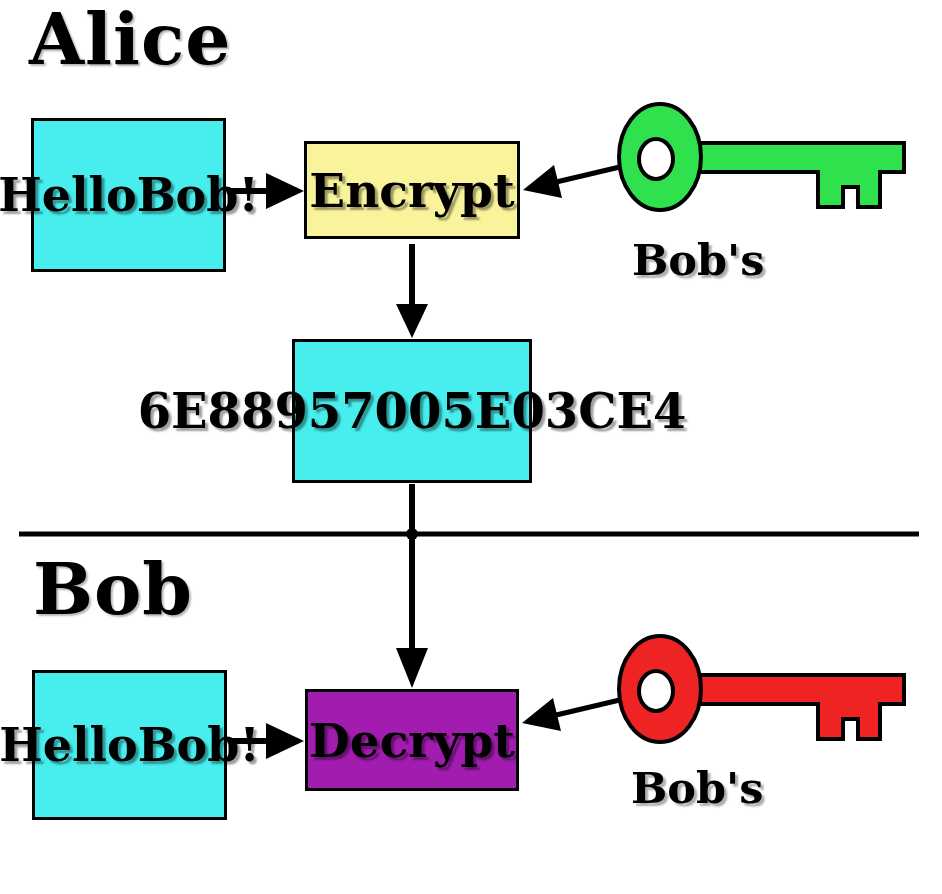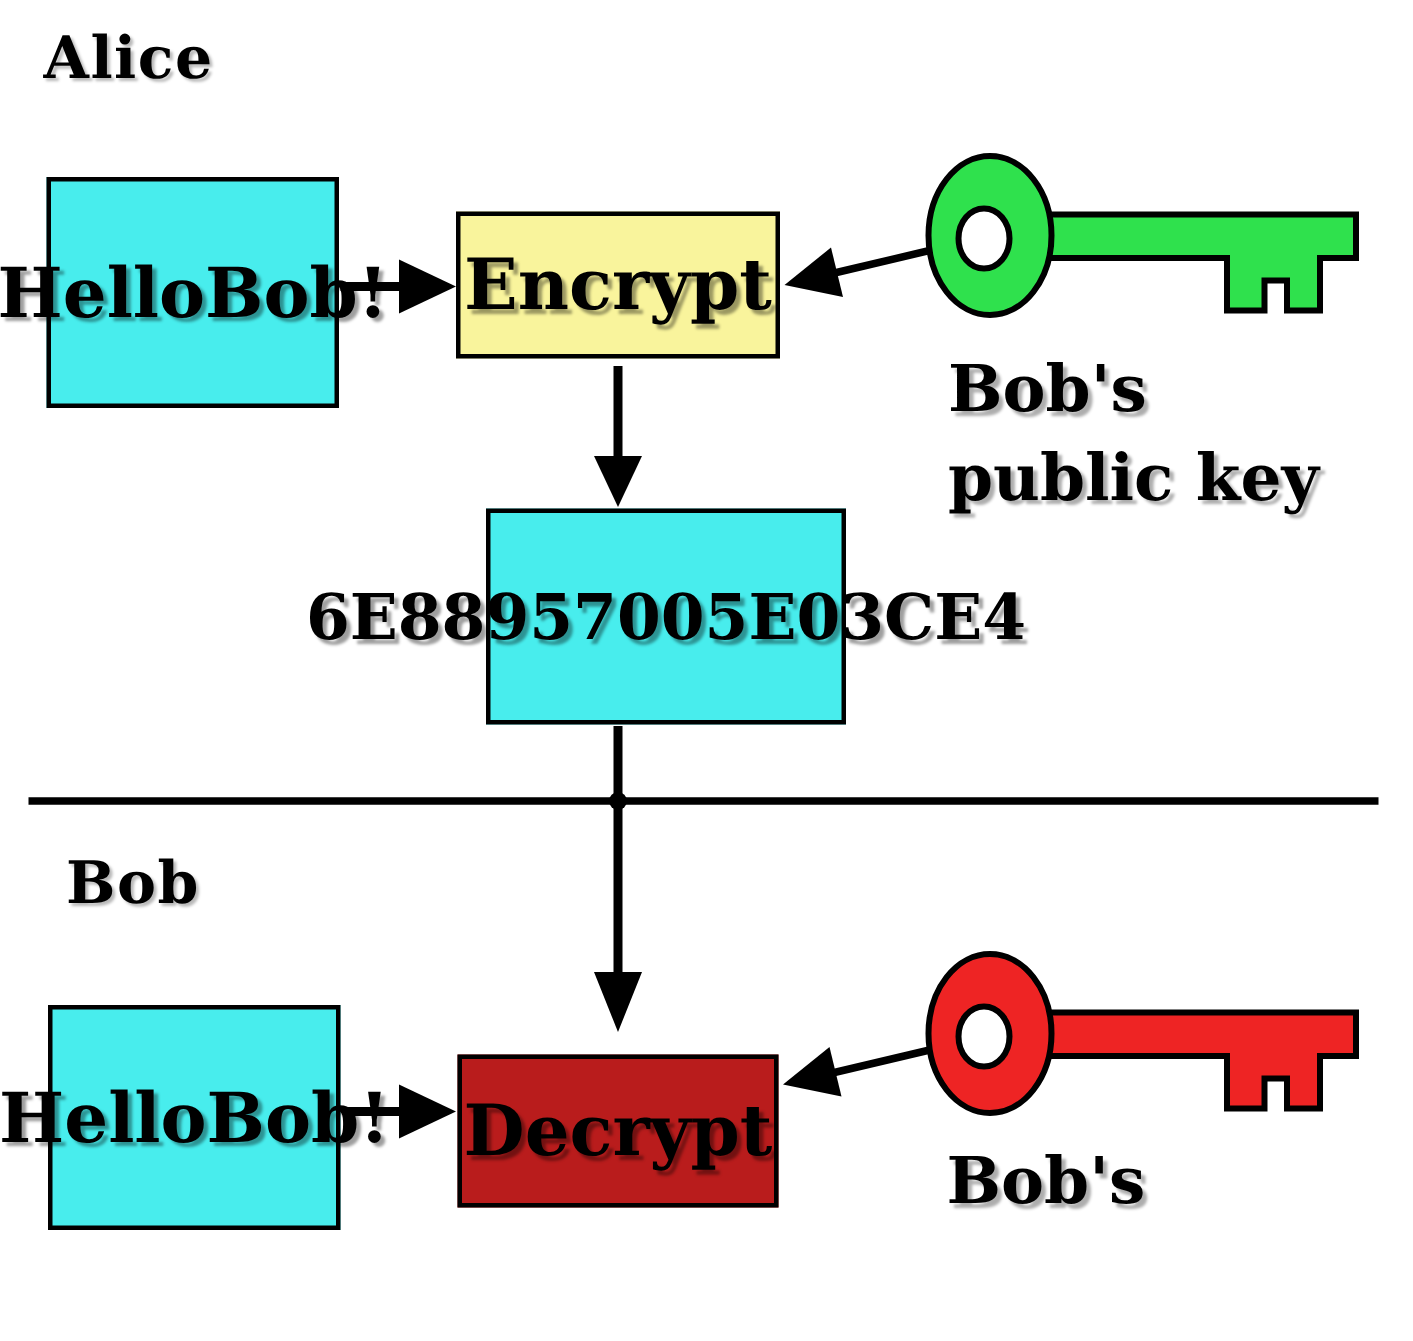--- a/index.html
+++ b/index.html
@@ -3,35 +3,35 @@
 <meta charset="utf-8">
 <style>
   html,body{margin:0;padding:0;background:#ffffff;}
   .canvas{
     position:relative;width:942px;height:894px;background:#ffffff;
     font-family:"DejaVu Serif","Liberation Serif",serif;font-weight:bold;color:#000;
     overflow:hidden;
   }
   .layer{position:absolute;left:0;top:0;}
   .heading{
-    position:absolute;font-size:39px;line-height:58px;letter-spacing:1px;
+    position:absolute;font-size:71px;line-height:58px;letter-spacing:1px;
     text-shadow:2px 2px 2px rgba(0,0,0,0.28);white-space:nowrap;
   }
   .heading-alice{left:29px;top:10px;}
-  .heading-bob{left:44px;top:560px;}
+  .heading-bob{left:33px;top:560px;}
   .box{
     position:absolute;box-sizing:border-box;border:3px solid #000;
     display:flex;flex-direction:row;align-items:center;justify-content:center;
     text-align:center;text-shadow:3px 3px 2px rgba(0,0,0,0.38);
   }
   .box span{display:block;}
   .msg{font-size:46px;line-height:55px;}
   .box-alice-msg{left:31px;top:118px;width:195px;height:154px;}
   .box-encrypt{left:304px;top:141px;width:216px;height:98px;font-size:47px;}
-  .box-cipher{left:292px;top:339px;width:240px;height:144px;font-size:42px;line-height:53px;margin-left:32px;}
+  .box-cipher{left:292px;top:339px;width:240px;height:144px;font-size:48px;line-height:53px;}
   .box-decrypt{left:305px;top:689px;width:214px;height:102px;font-size:47px;}
   .box-bob-msg{left:32px;top:670px;width:195px;height:150px;}
   .keylabel{
     position:absolute;font-size:43px;line-height:59px;
     text-shadow:3px 3px 2px rgba(0,0,0,0.32);white-space:nowrap;
   }
   .keylabel span{display:block;}
   .keylabel-public{left:632px;top:231px;}
   .keylabel-private{left:631px;top:759px;}
   .key{position:absolute;}
@@ -89,21 +89,21 @@
 
   <div class="box box-encrypt" style="background-color: rgb(249, 244, 156);">
     <span>Encrypt</span>
   </div>
 
   <div class="box box-cipher" style="background-color: rgb(72, 237, 237);">
     <span>6E889570</span>
     <span>05E03CE4</span>
   </div>
 
-  <div class="box box-decrypt" style="background-color: #b91c1c; margin-top: 14px;">
+  <div class="box box-decrypt" style="background-color: #a21caf;">
     <span>Decrypt</span>
   </div>
 
   <div class="box msg box-bob-msg" style="background-color: rgb(72, 237, 237);">
     <span>Hello</span>
     <span>Bob!</span>
   </div>
 
   <svg class="key key-public" width="292" height="114" viewBox="0 0 292 114">
     <path d="M72,42 H288 V71 H264 V106 H242 V86 H227 V106 H202 V71 H72 Z" class="stroke" stroke-width="4" stroke-linejoin="miter" fill="#2fe14d"></path>
@@ -112,19 +112,18 @@
   </svg>
 
   <svg class="key key-private" width="292" height="114" viewBox="0 0 292 114">
     <path d="M72,42 H288 V71 H264 V106 H242 V86 H227 V106 H202 V71 H72 Z" class="stroke" stroke-width="4" stroke-linejoin="miter" fill="#ee2424"></path>
     <ellipse cx="44" cy="56" rx="41" ry="53" class="stroke" stroke-width="4" fill="#ee2424"></ellipse>
     <ellipse cx="40" cy="58" rx="17" ry="20" fill="#ffffff" class="stroke" stroke-width="4"></ellipse>
   </svg>
 
   <div class="keylabel keylabel-public">
     <span>Bob's</span>
-    <span>public key</span>
   </div>
   <div class="keylabel keylabel-private">
     <span>Bob's</span>
   </div>
 
 </div>
 
 </body></html>

